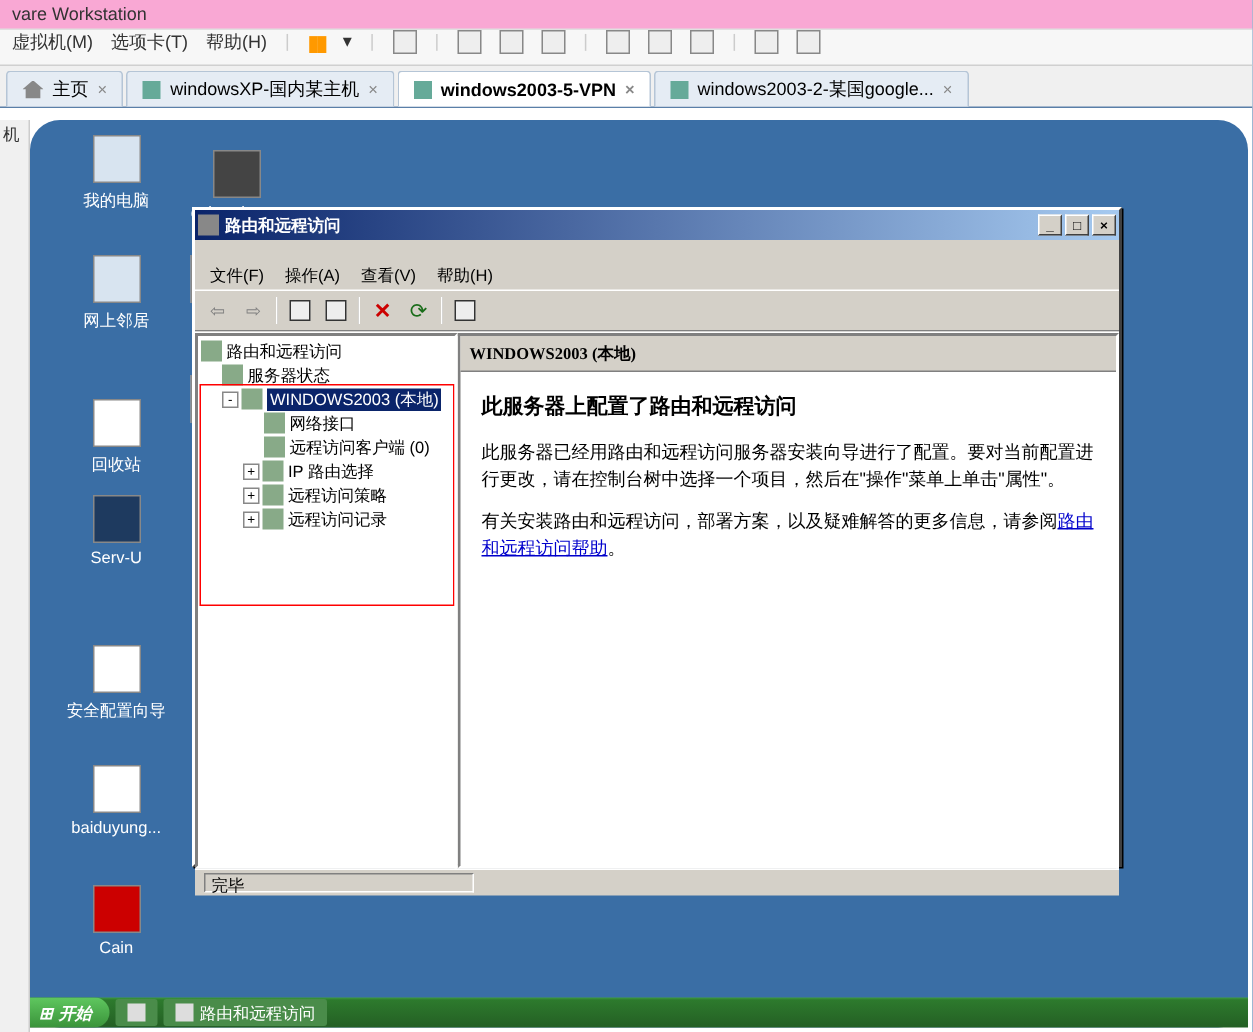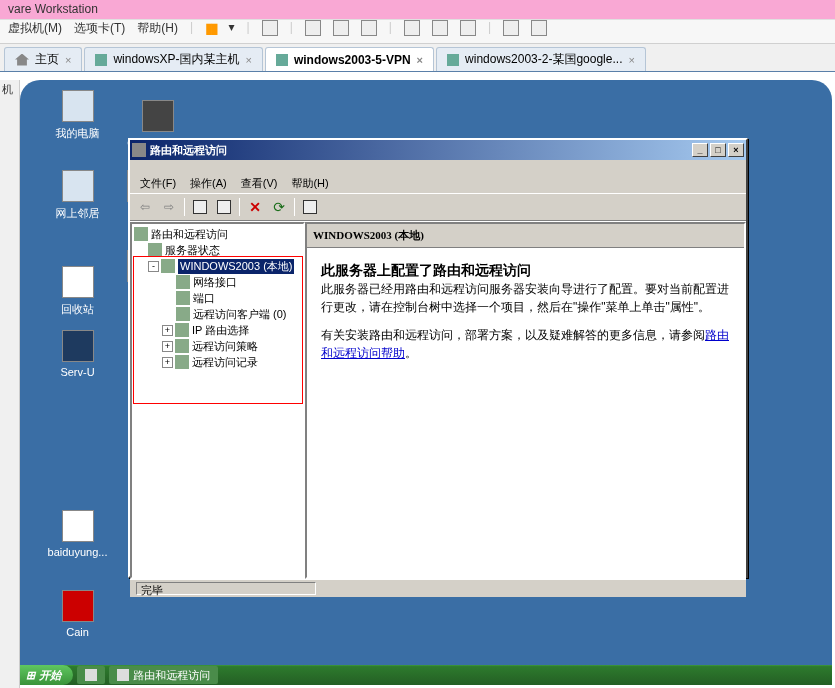--- a/index.html
+++ b/index.html
@@ -58,21 +58,21 @@
 .tree-node .ico-t { width: 14px; height: 14px; background: #8a8; margin-right: 3px; }
 .tree-node.sel .lbl { background: #0a246a; color: #fff; padding: 0 2px; }
 .indent1 { padding-left: 14px; }
 .indent2 { padding-left: 28px; }
 .indent3 { padding-left: 42px; }
 .red-box { position: absolute; left: 1px; top: 32px; width: 170px; height: 148px; border: 1px solid #f00; pointer-events: none; }
 
 .mmc-content { flex: 1; background: #fff; border: 2px solid; border-color: #808080 #fff #fff #808080; display: flex; flex-direction: column; }
 .content-header { background: #d4d0c8; padding: 4px 6px; font-size: 11px; font-weight: bold; border-bottom: 1px solid #808080; font-family: "SimSun"; }
 .content-body { padding: 14px; font-size: 12px; font-family: "SimSun"; }
-.content-body h3 { font-size: 14px; font-weight: bold; }
+.content-body h3 { font-size: 14px; font-weight: bold; margin-bottom: 12px; }
 .content-body p { margin-bottom: 10px; line-height: 1.5; }
 .content-body a { color: #00c; text-decoration: underline; }
 
 .mmc-status { height: 18px; border-top: 1px solid #fff; padding: 2px 6px; font-size: 11px; background: #d4d0c8; display: flex; }
 .mmc-status .cell { border: 1px solid; border-color: #808080 #fff #fff #808080; padding: 0 4px; flex: 0 0 180px; }
 
 .watermark { position: absolute; right: 30px; bottom: 30px; color: rgba(200,200,200,0.6); font-size: 16px; font-style: italic; pointer-events: none; }
 
 .taskbar { position: absolute; left: 0; right: 0; bottom: 0; height: 20px; background: linear-gradient(to bottom, #3e9b3e 0%, #2d7a2d 8%, #245f24 100%); display: flex; align-items: center; overflow: hidden; }
 .start-btn { height: 20px; padding: 0 12px 0 6px; background: linear-gradient(to bottom, #5fc75f, #3a933a); color: #fff; font-weight: bold; font-size: 11px; font-style: italic; display: flex; align-items: center; gap: 4px; border-radius: 0 10px 10px 0; }
@@ -138,20 +138,21 @@
 
 <div class="guest-area">
 
   <div class="desktop-icon di-mypc"><div class="ic"></div><span>我的电脑</span></div>
   <div class="desktop-icon di-cain"><div class="ic"></div><span>cainzwb.exe</span></div>
   <div class="desktop-icon di-net"><div class="ic"></div><span>网上邻居</span></div>
   <div class="desktop-icon di-ne"><div class="ic"></div><span>Ne</span></div>
   <div class="desktop-icon di-recycle"><div class="ic"></div><span>回收站</span></div>
   <div class="desktop-icon di-netm"><div class="ic"></div><span>网v3</span></div>
   <div class="desktop-icon di-servu"><div class="ic"></div><span>Serv-U</span></div>
+  <div class="desktop-icon di-sec"><div class="ic"></div><span>安全配置向导</span></div>
   <div class="desktop-icon di-baidu"><div class="ic"></div><span>baiduyung...</span></div>
   <div class="desktop-icon di-cain2"><div class="ic"></div><span>Cain</span></div>
 
   <div class="mmc-window">
     <div class="mmc-title">
       <div class="ti">
         <span class="ti-icon"></span>
         <span>路由和远程访问</span>
       </div>
       <div class="win-btns">
@@ -199,24 +200,20 @@
             <span class="lbl">服务器状态</span>
           </div>
         <div class="tree-node indent1 sel">
             <span class="exp">-</span>
             <span class="ico-t"></span>
             <span class="lbl">WINDOWS2003 (本地)</span>
           </div>
         <div class="tree-node indent3">
             <span class="ico-t"></span>
             <span class="lbl">网络接口</span>
-          </div>
-        <div class="tree-node indent3">
-            <span class="ico-t"></span>
-            <span class="lbl">端口</span>
           </div>
         <div class="tree-node indent3">
             <span class="ico-t"></span>
             <span class="lbl">远程访问客户端 (0)</span>
           </div>
         <div class="tree-node indent2">
             <span class="exp">+</span>
             <span class="ico-t"></span>
             <span class="lbl">IP 路由选择</span>
           </div>

